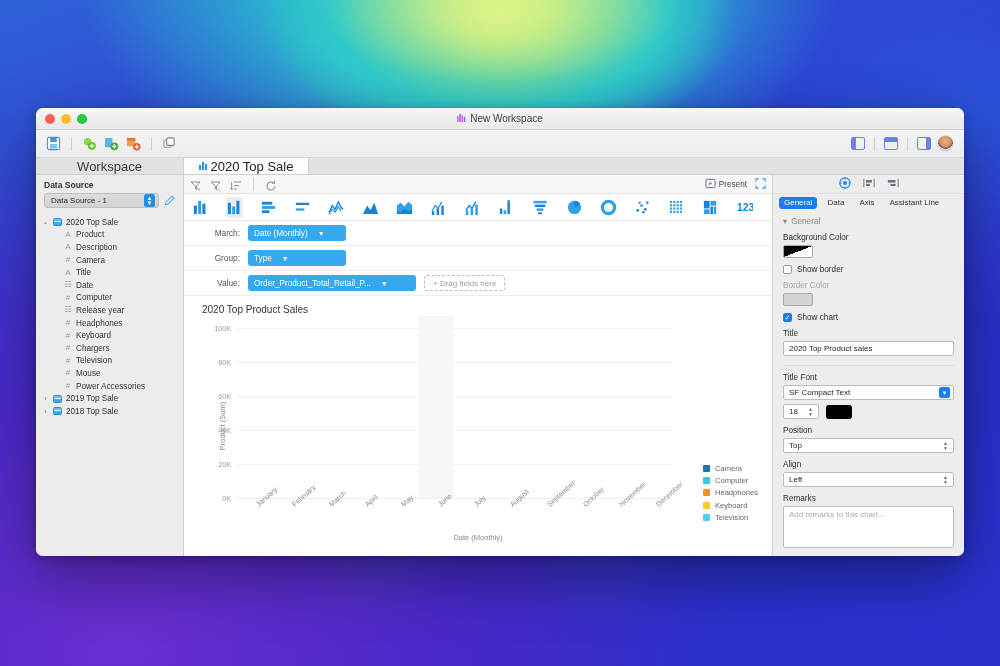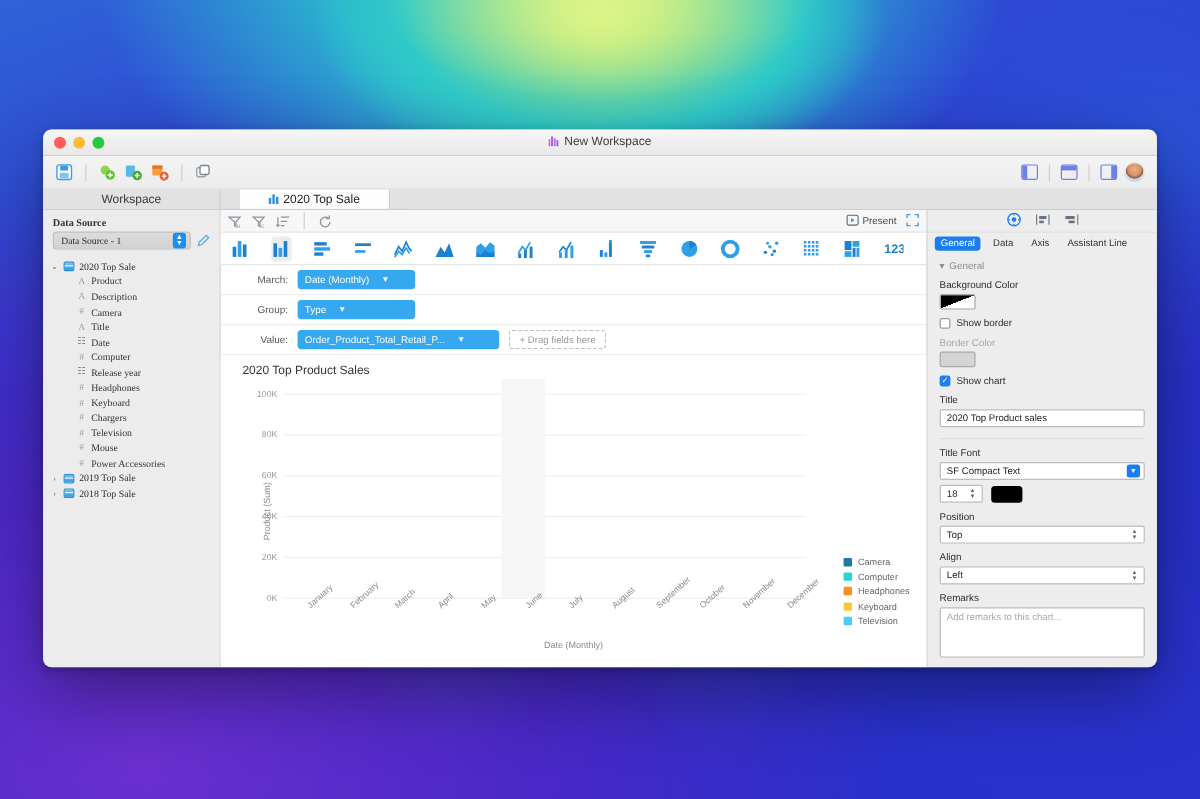--- a/index.html
+++ b/index.html
@@ -62,39 +62,38 @@
   .panel-ico.top:before{ content:""; position:absolute; left:0; right:0; top:0; height:4px; background:#6f7fe8;}
   .panel-ico.right:before{ content:""; position:absolute; right:0; top:0; bottom:0; width:4px; background:#6f7fe8;}
   .avatar{
     width:17px; height:17px; border-radius:50%;
     background:radial-gradient(circle at 50% 34%, #e8b088 0%, #d79268 42%, #8d5a3a 60%, #c9d7e8 64%, #aac0de 100%);
     border:1px solid #d8e2ee;
   }
   
   .tabstrip{
     height:17px; background:#e2e2e2; display:flex; align-items:stretch;
-    border-bottom:1px solid #cfcfcf; flex:0 0 17px; font-size:10px;gap:16px;
+    border-bottom:1px solid #cfcfcf; flex:0 0 17px; font-size:13px;
   }
   .tab{
     display:flex; align-items:center; justify-content:center; gap:4px;
     color:#3a3a3a; border-right:1px solid #cfcfcf;
   }
   .tab.workspace{ width:148px; background:#e2e2e2; }
   .tab.active{ width:125px; background:#fdfdfd; color:#222; }
   .tab.filler{ flex:1; background:#e2e2e2; border-right:none; }
   .tab-bars{ display:inline-flex; align-items:flex-end; gap:1px; height:8px; }
   .tab-bars i{ display:block; width:2px; background:#2f8fe0; }
   
   .bodysplit{ flex:1; display:flex; min-height:0; }
   
   .sidebar{
     width:148px; background:#ececec; border-right:1px solid #d2d2d2;
     display:flex; flex-direction:column; font-size:8.2px; color:#2e2e2e;
     padding:4px 0 0 0;
-    font-family:Liberation Serif, serif;
   }
   .sb-head{ padding:1px 8px 3px; font-weight:bold; font-size:8.5px; color:#333; }
   .sb-src-row{ display:flex; align-items:center; gap:5px; padding:0 8px 6px; }
   .sb-select{
     flex:1; height:15px; background:linear-gradient(#dcdcdc,#d2d2d2);
     border:1px solid #bfbfbf; border-radius:3px; display:flex; align-items:center;
     padding:0 3px 0 6px; font-size:8px; color:#2b2b2b; position:relative;
   }
   .sb-select .lbl{ flex:1; }
   .stepper{

